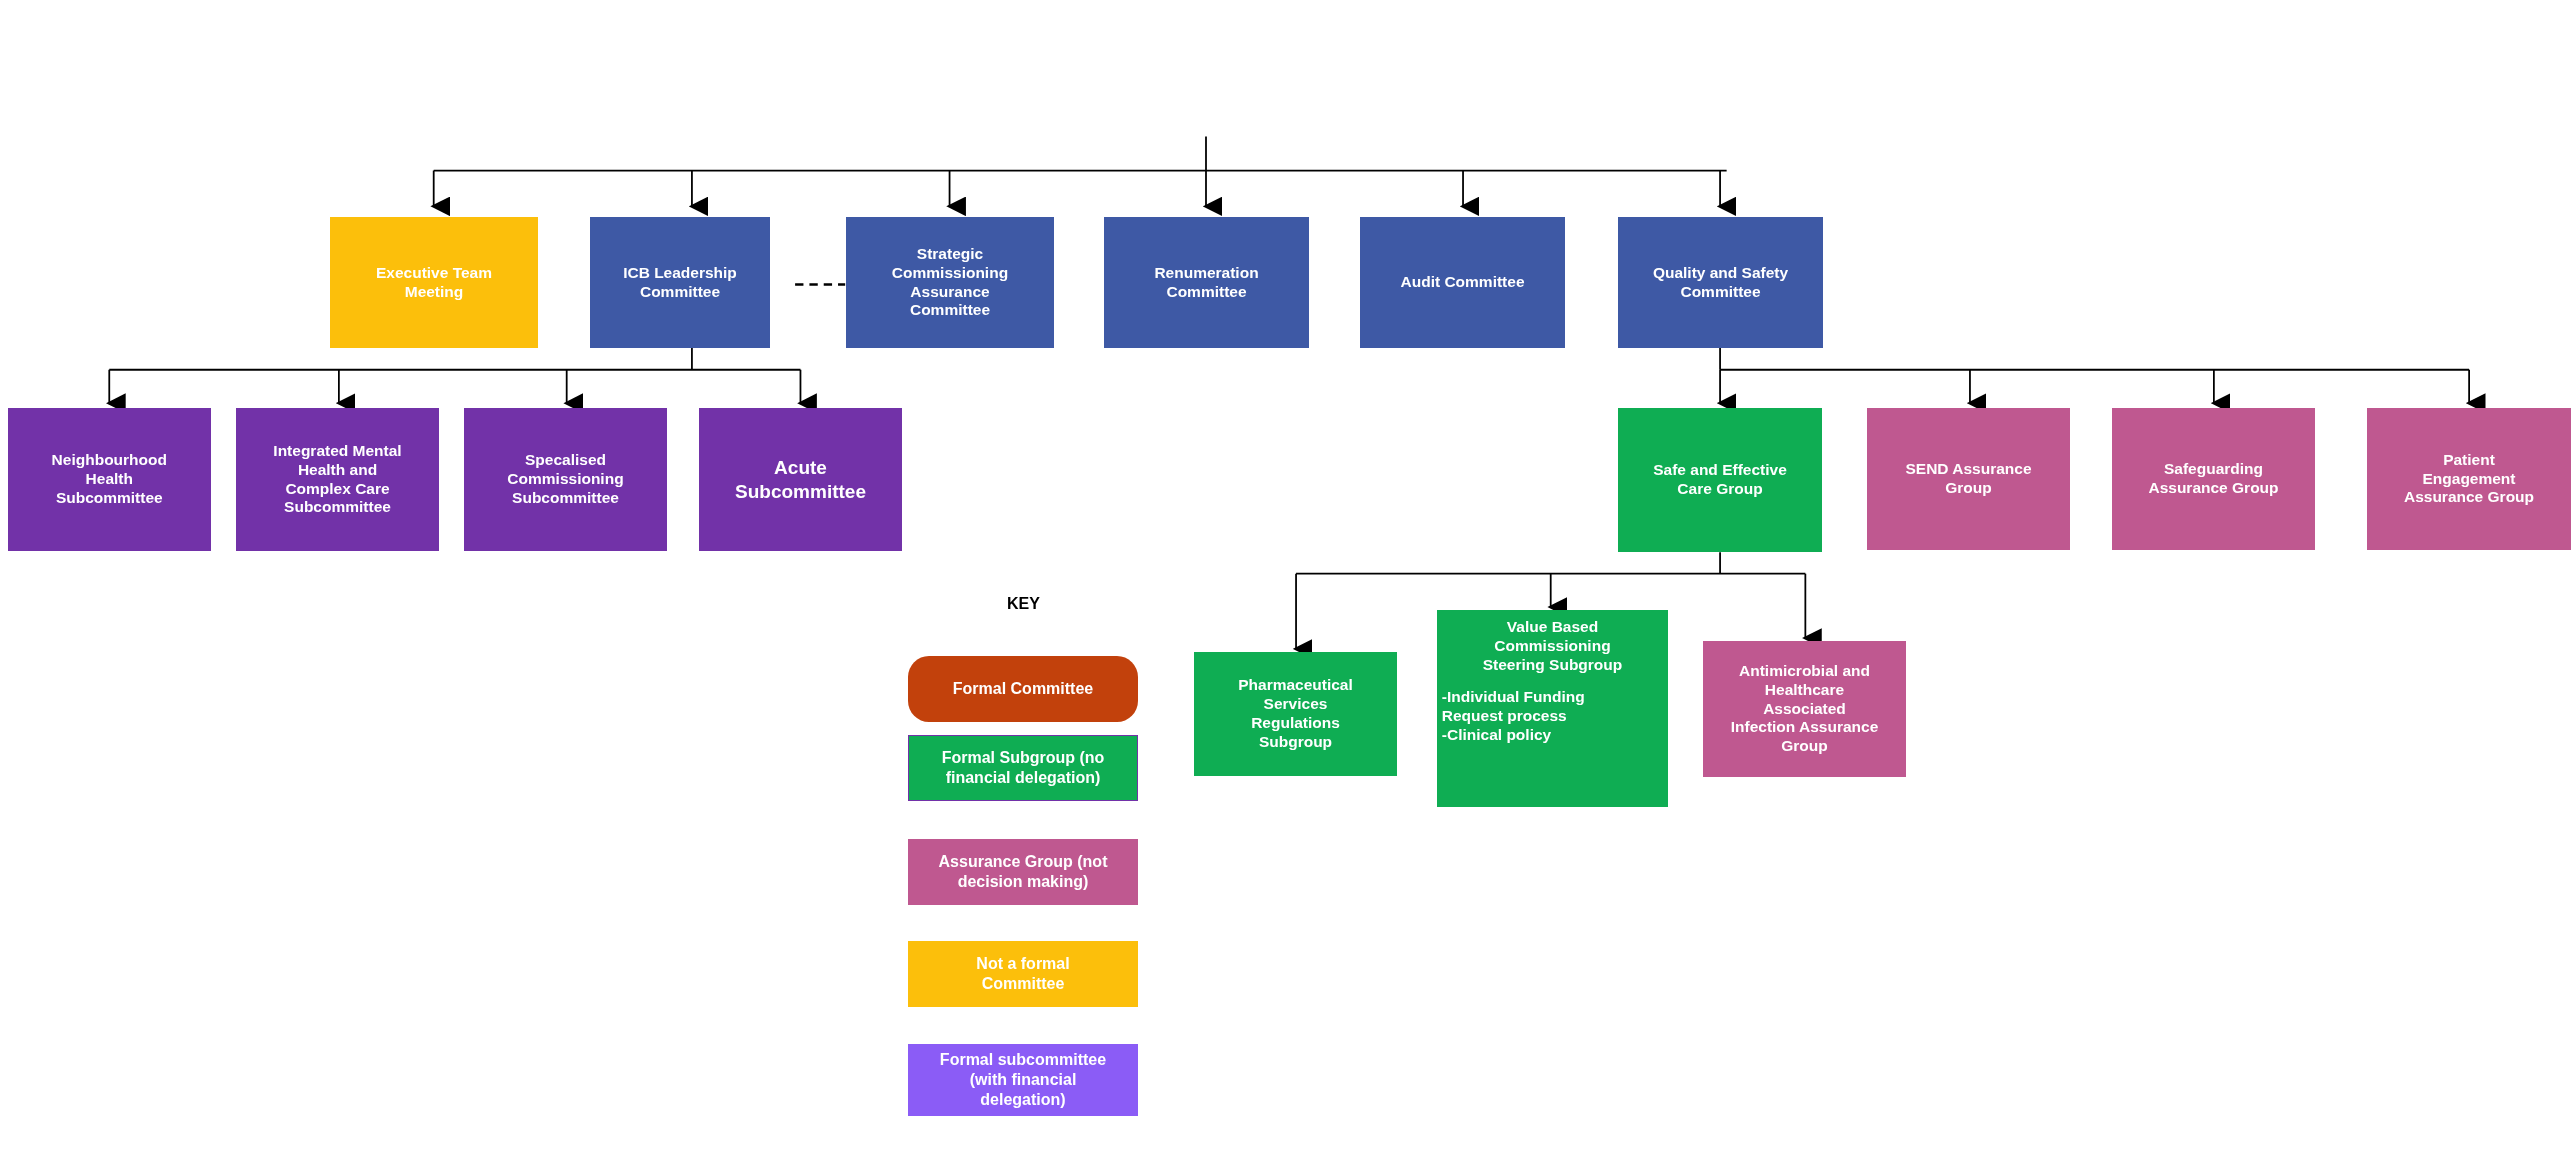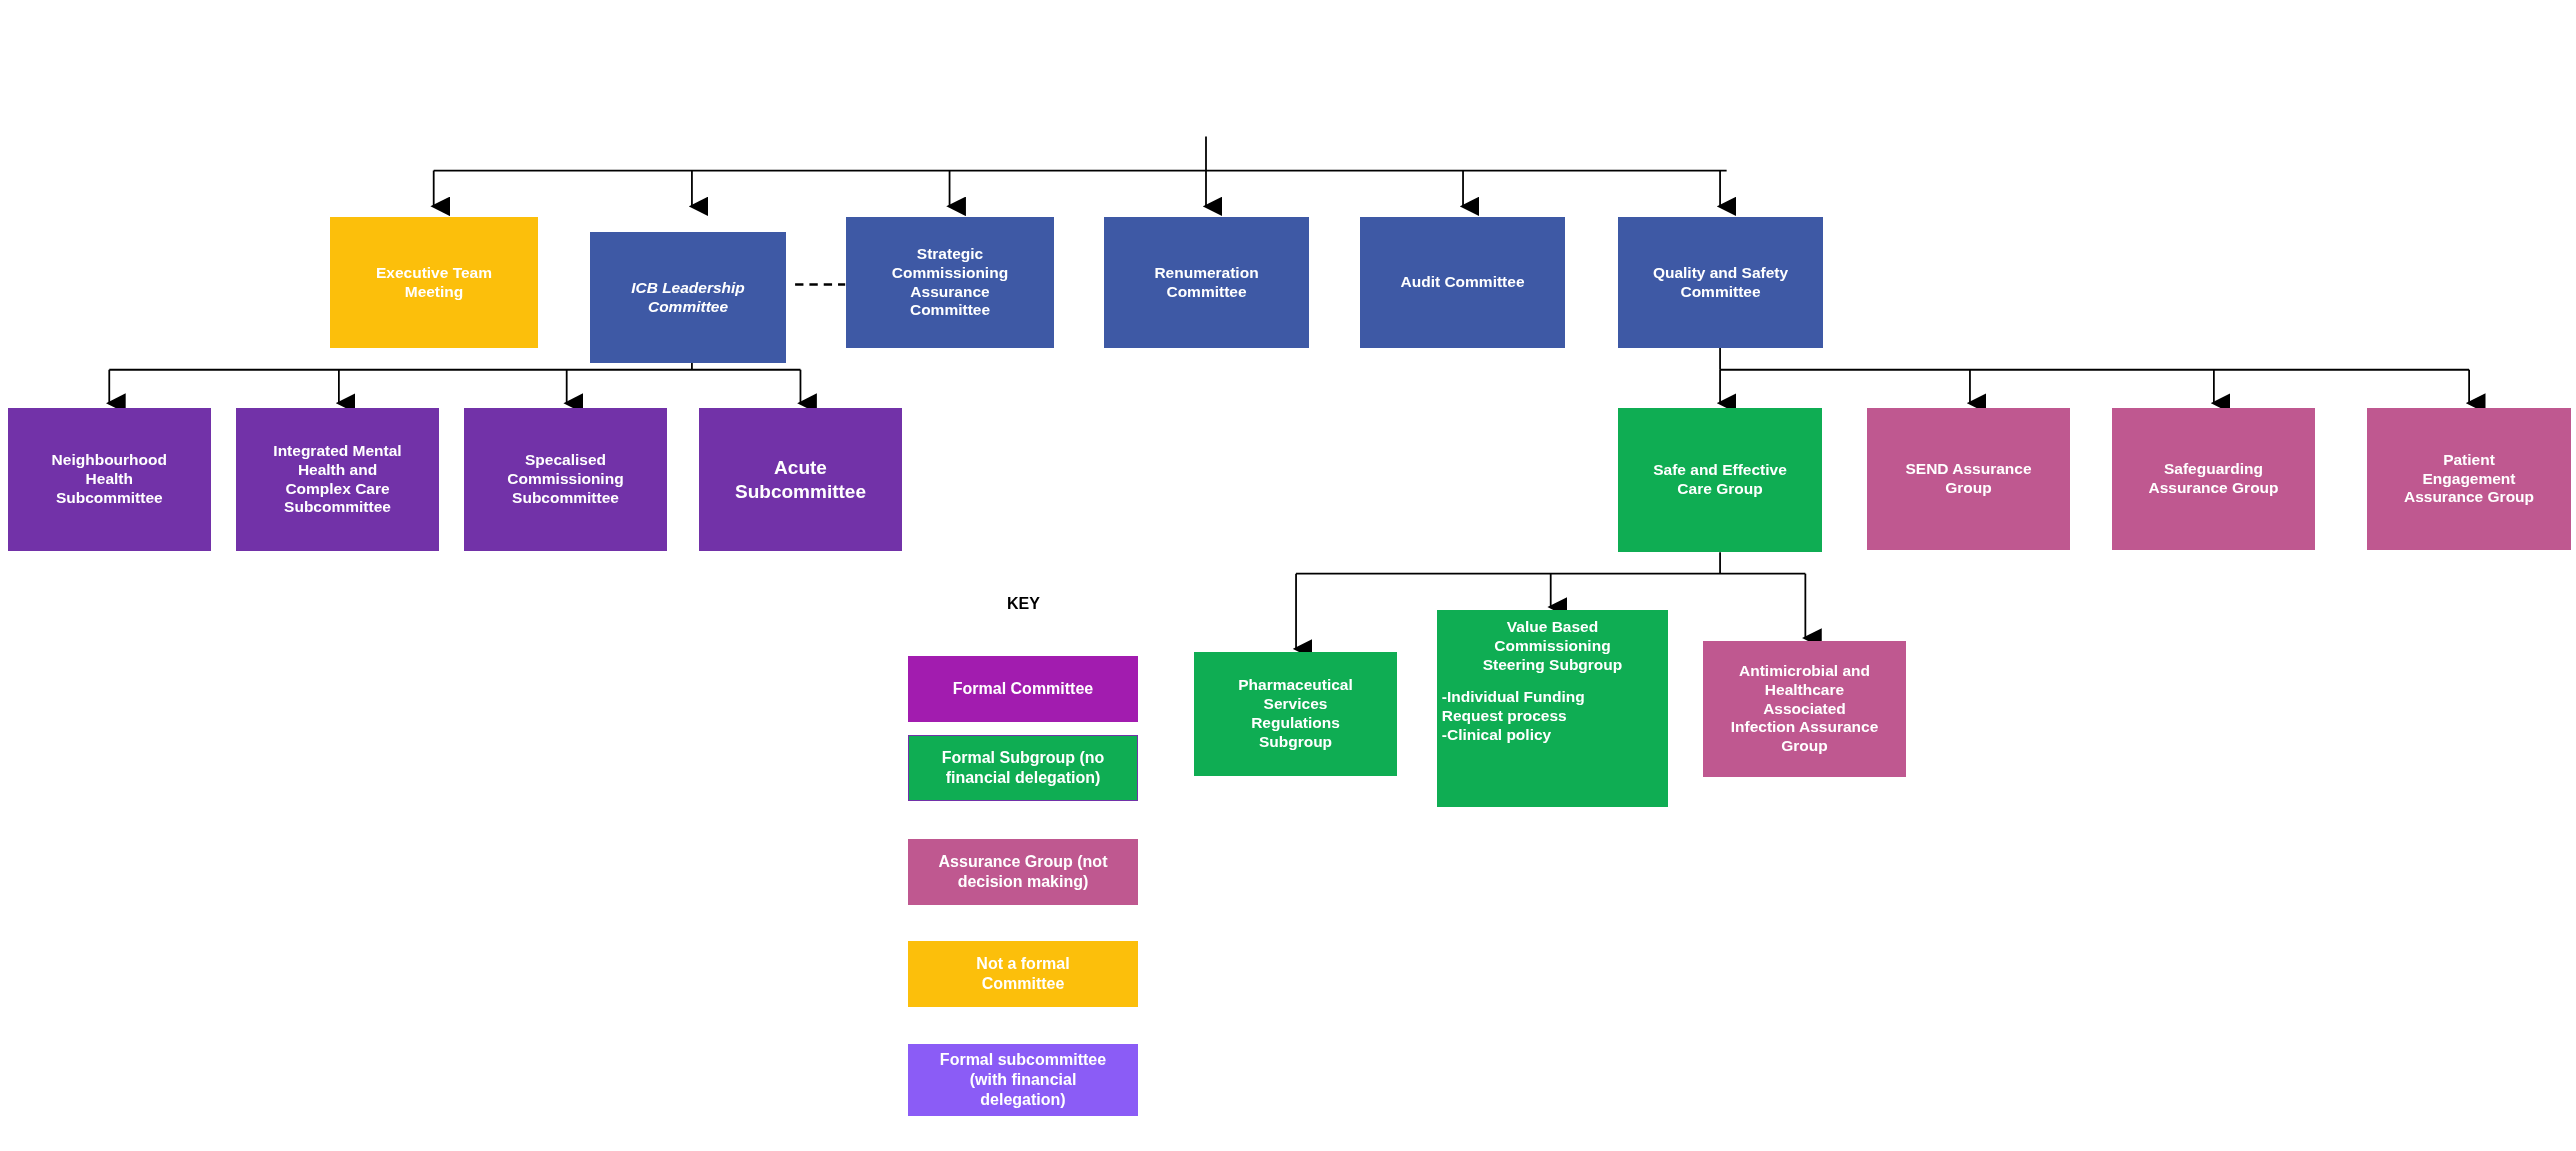--- a/index.html
+++ b/index.html
@@ -54,21 +54,21 @@
     display: flex;
     align-items: center;
     justify-content: center;
     text-align: center;
     color: #ffffff;
     font-weight: bold;
     line-height: 1.25;
     padding: 2.4px 6px;
     white-space: pre-line;
   }
-  .key-box.blue   { background: #a21caf; }
+  .key-box.blue   { background: #c2410c; border-radius: 21px; }
   .key-box.green  { background: #0FAD53; border: 1.2px solid #7232A8; }
   .key-box.pink   { background: #BF5890; }
   .key-box.amber  { background: #FCBF0B; }
   .key-box.purple { background: #8b5cf6; }
 
   svg.wires {
     position: absolute;
     left: 0;
     top: 0;
     width: 2576px;
@@ -121,21 +121,21 @@
       <line x1="3027" y1="962" x2="3027" y2="1070" marker-end="url(#arrow)"></line>
     </g>
 
     <line x1="1333" y1="477" x2="1417" y2="477" stroke="#000000" stroke-width="4" stroke-dasharray="14 10"></line>
   </svg>
 
 
   <div class="node amber" style="left:330px; top:217px; width:208px; height:131px; font-size:15.5px;">Executive Team
 Meeting</div>
 
-  <div class="node blue" style="left:590px; top:232px; width:196px; height:131px; font-size:15.5px;font-style:italic;">ICB Leadership
+  <div class="node blue" style="left:590px; top:217px; width:180px; height:131px; font-size:15.5px;">ICB Leadership
 Committee</div>
 
   <div class="node blue" style="left:846px; top:217px; width:208px; height:131px; font-size:15.5px;">Strategic
 Commissioning
 Assurance
 Committee</div>
 
   <div class="node blue" style="left:1104px; top:217px; width:205px; height:131px; font-size:15.5px;">Renumeration
 Committee</div>
 

